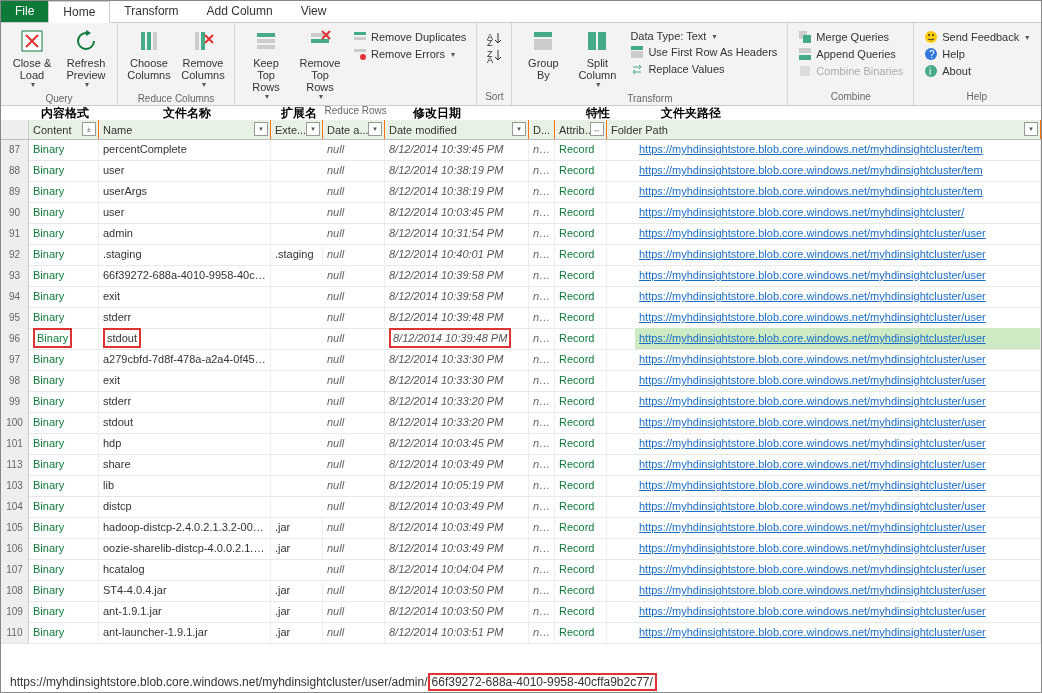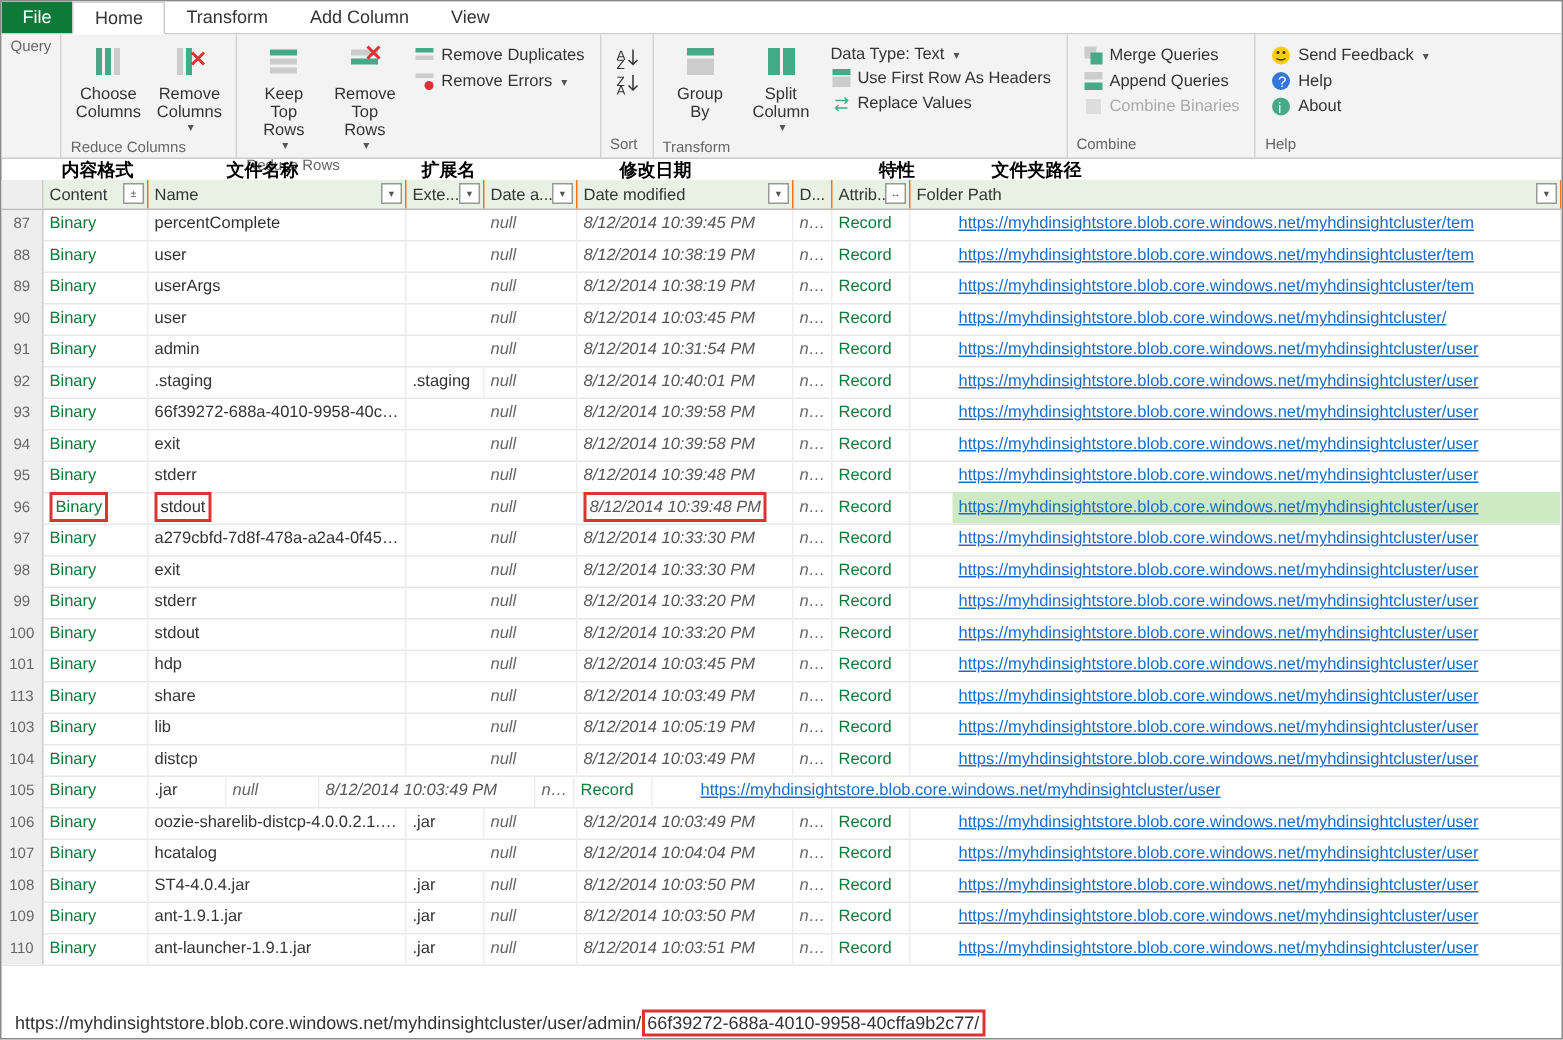--- a/index.html
+++ b/index.html
@@ -8,21 +8,21 @@
 
 .tabs { display: flex; background: #fff; border-bottom: 1px solid #ccc; height: 22px; }
 .tab { padding: 3px 14px; cursor: pointer; font-size: 12px; }
 .tab.file { background: #0e7a3a; color: #fff; }
 .tab.active { background: #fff; border: 1px solid #ccc; border-bottom: 1px solid #fff; margin-bottom: -1px; font-weight: 400; }
 
 
 .ribbon { display: flex; background: #f3f3f3; border-bottom: 1px solid #ccc; height: 83px; }
 .rgroup { border-right: 1px solid #d4d4d4; padding: 2px 6px; display: flex; flex-direction: column; justify-content: space-between; }
 .rgroup-body { display: flex; align-items: flex-start; gap: 4px; flex: 1; }
-.rgroup-label { font-size: 10px; color: #666; padding: 1px 0; }
+.rgroup-label { text-align: center; font-size: 10px; color: #666; padding: 1px 0; }
 .bigbtn { display: flex; flex-direction: column; align-items: center; width: 50px; padding: 2px; cursor: pointer; text-align: center; line-height: 1.1; font-size: 11px; }
 .bigbtn .ico { width: 28px; height: 28px; margin-bottom: 2px; display: flex; align-items: center; justify-content: center; }
 .smallbtn { display: flex; align-items: center; gap: 4px; padding: 1px 4px; cursor: pointer; white-space: nowrap; font-size: 11px; }
 .smallbtn .ico { width: 14px; height: 14px; }
 .stackcol { display: flex; flex-direction: column; gap: 1px; }
 .drop::after { content: "▾"; font-size: 8px; margin-left: 2px; color: #555; }
 
 
 .annots { position: relative; height: 0; }
 .ann { position: absolute; color: #000; font-size: 12px; font-family: 'SimSun','Microsoft YaHei',sans-serif; font-weight: bold; top: -1px; }
@@ -59,20 +59,42 @@
 <div class="tabs">
   <div class="tab file">File</div>
   <div class="tab active">Home</div>
   <div class="tab">Transform</div>
   <div class="tab">Add Column</div>
   <div class="tab">View</div>
 </div>
 
 <div class="ribbon">
   <div class="rgroup">
+    <div class="rgroup-body">
+      <div class="bigbtn drop">
+          <span class="ico">
+            <svg width="24" height="24">
+              <rect x="2" y="2" width="20" height="20" fill="#fff" stroke="#0e7a3a"></rect>
+              <path d="M6 6 L18 18 M18 6 L6 18" stroke="#d33" stroke-width="2"></path>
+            </svg>
+          </span>
+          <span style="white-space:pre-line">Close &amp;
+Load</span>
+        </div>
+      <div class="bigbtn drop">
+          <span class="ico">
+            <svg width="24" height="24">
+              <path d="M12 4 A8 8 0 1 0 20 12" fill="none" stroke="#0e7a3a" stroke-width="2"></path>
+              <path d="M12 1 L12 7 L17 4 Z" fill="#0e7a3a"></path>
+            </svg>
+          </span>
+          <span style="white-space:pre-line">Refresh
+Preview</span>
+        </div>
+    </div>
     <div class="rgroup-label">Query</div>
   </div>
   <div class="rgroup">
     <div class="rgroup-body">
       <div class="bigbtn">
           <span class="ico">
             <svg width="24" height="24">
               <rect x="4" y="3" width="4" height="18" fill="#4a8"></rect>
               <rect x="10" y="3" width="4" height="18" fill="#4a8"></rect>
               <rect x="16" y="3" width="4" height="18" fill="#ccc"></rect>
@@ -274,21 +296,21 @@
           </span>
           <span>About</span>
         </div>
     </div>
     <div class="rgroup-label">Help</div>
   </div>
 </div>
 
 <div class="annots">
   <span class="ann" style="left:40px">内容格式</span>
-  <span class="ann" style="left:150px">文件名称</span>
+  <span class="ann" style="left:162px">文件名称</span>
   <span class="ann" style="left:280px">扩展名</span>
   <span class="ann" style="left:412px">修改日期</span>
   <span class="ann" style="left:585px">特性</span>
   <span class="ann" style="left:660px">文件夹路径</span>
 </div>
 
 <div class="thead" style="margin-top:14px">
   <div class="rowhead"></div>
   <div class="th c-content">
       <span>Content</span>
@@ -518,20 +540,21 @@
       <div class="td c-ext"></div>
       <div class="td c-datea italic">null</div>
       <div class="td c-datem modital">8/12/2014 10:03:49 PM</div>
       <div class="td c-d italic">null</div>
       <div class="td c-attr link">Record</div>
       <div class="td c-folder linkblue">https://myhdinsightstore.blob.core.windows.net/myhdinsightcluster/user</div>
     </div>
     <div class="trow">
       <div class="rn">105</div>
       <div class="td c-content link">Binary</div>
+      <div class="td c-name">hadoop-distcp-2.4.0.2.1.3.2-0002.</div>
       <div class="td c-ext">.jar</div>
       <div class="td c-datea italic">null</div>
       <div class="td c-datem modital">8/12/2014 10:03:49 PM</div>
       <div class="td c-d italic">null</div>
       <div class="td c-attr link">Record</div>
       <div class="td c-folder linkblue">https://myhdinsightstore.blob.core.windows.net/myhdinsightcluster/user</div>
     </div>
     <div class="trow">
       <div class="rn">106</div>
       <div class="td c-content link">Binary</div>

